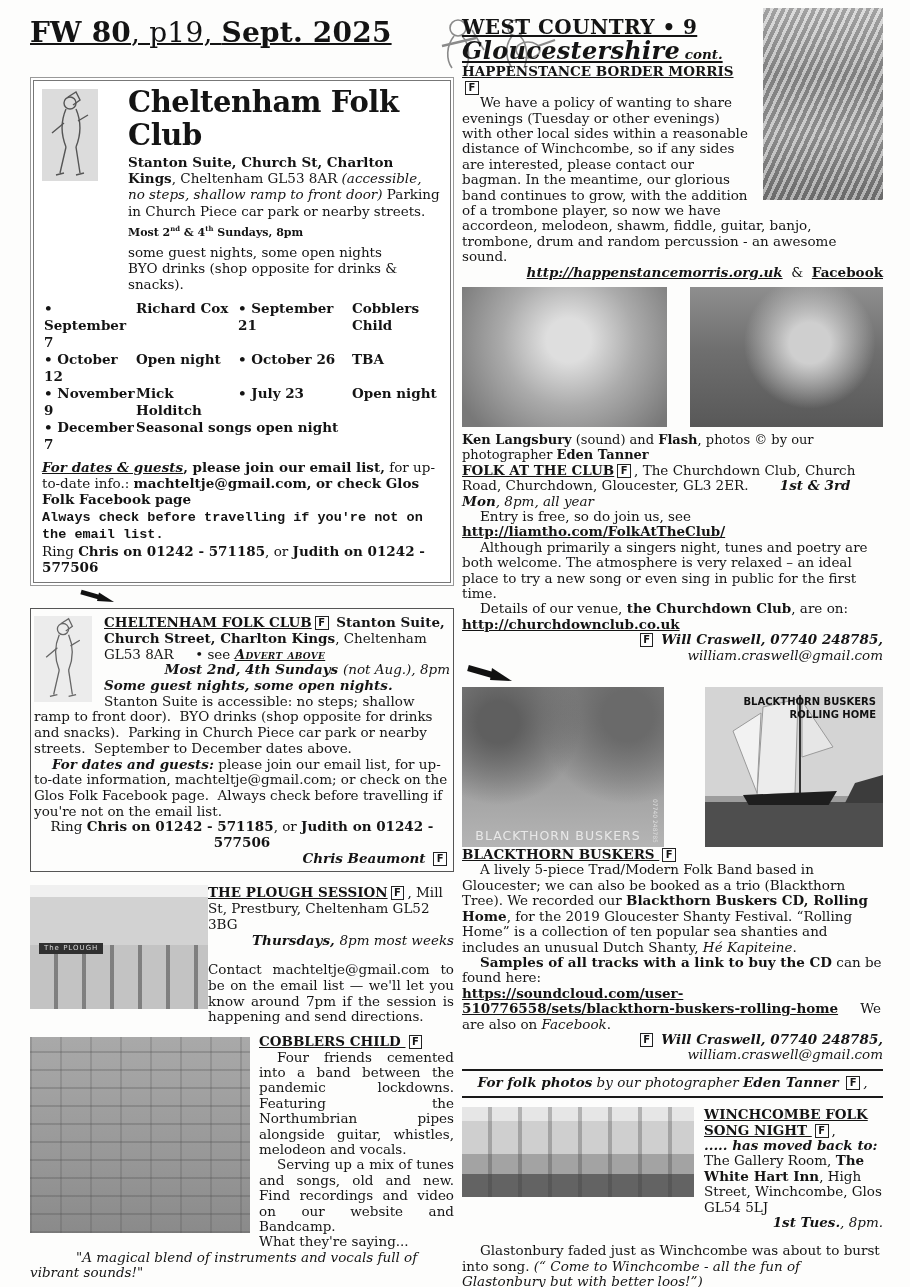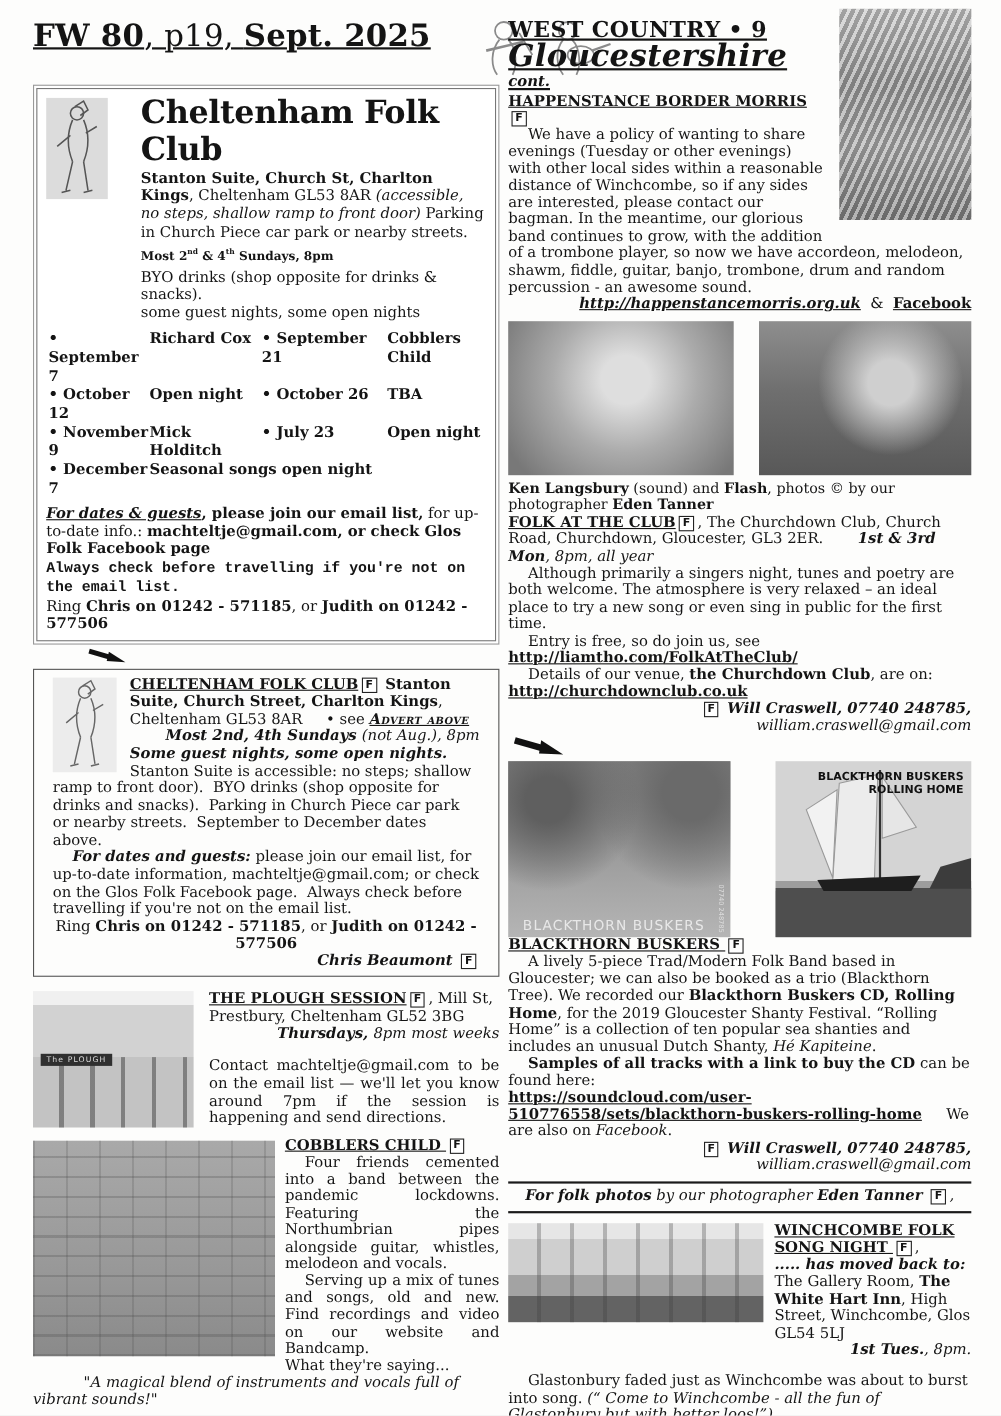--- a/index.html
+++ b/index.html
@@ -40,26 +40,26 @@
   .ad-dates{display:grid;grid-template-columns:92px 102px 114px auto;margin:8px 0 6px 2px;line-height:17px;font-weight:bold;}
   .ad-dates .wide{grid-column:2/5;}
   .ad-email{line-height:16.2px;margin-top:4px;}
   .ad-check{margin-top:3px;line-height:16.2px;font-weight:bold;font-family:Liberation Mono, monospace;}
   .ad-ring{line-height:16.2px;}
 
   .arrow1{margin:3px 0 1px 50px;height:16px;}
   .arrow2{margin:1px 0 1px 4px;height:20px;}
 
   
-  .infobox{margin-top:3px;border:1px solid #555;padding:6px 17px 5px;line-height:15.7px;overflow:hidden;}
+  .infobox{margin-top:3px;border:1px solid #555;padding:6px 3px 5px;line-height:15.7px;overflow:hidden;}
   .dancer-box2{width:58px;height:86px;background:#ececec;margin:1px 12px 2px 0;}
 
   
   .plough{margin-top:13px;}
-  .plough-photo{width:146px;height:124px;margin-right:14px;
+  .plough-photo{width:178px;height:124px;
     background:
       repeating-linear-gradient(90deg,transparent 0 24px,rgba(45,45,45,.45) 24px 28px),
       linear-gradient(180deg,#f0f0f0 0 10%,#d2d2d2 10% 48%,#c3c3c3 48% 100%);
     background-size:100% 52%,100% 100%;background-position:0 100%,0 0;background-repeat:no-repeat;text-align:center;}
   .plough-sign{position:absolute;top:46%;left:5%;background:#303030;color:#ddd;font-size:7px;line-height:9px;
                padding:1px 5px;letter-spacing:1px;font-family:"DejaVu Sans",sans-serif;}
   .plough-text{flex:1;line-height:15.7px;}
   .plough-text .gap{margin-top:14px;}
 
   
@@ -72,21 +72,21 @@
   .q{text-indent:46px;}
 
   
   .morris-photo{width:120px;height:192px;margin:0 0 8px 10px;
     background:
       repeating-linear-gradient(115deg,rgba(255,255,255,.4) 0 3px,rgba(0,0,0,.18) 3px 7px),
       linear-gradient(180deg,#c6c6c6,#9a9a9a 35%,#ababab 65%,#808080);}
   .wc{font-size:20px;line-height:26px;font-weight:bold;margin:6px 0 2px;text-align:left;letter-spacing:.4px;
       text-decoration:underline;text-decoration-thickness:2px;}
   .glos{margin:3px 0 2px;text-decoration:underline;}
-  .gbig{font-size:28px;font-weight:bold;font-style:italic;letter-spacing:.3px;margin-top:12px;}
+  .gbig{font-size:24px;font-weight:bold;font-style:italic;letter-spacing:.3px;margin-top:12px;}
   .gsmall{font-size:13.5px;font-style:italic;}
   .ht{line-height:17px;}
   .col-right p{line-height:15.4px;}
   .photos1{justify-content:space-between;margin-top:7px;}
   .ken-photo{width:205px;height:140px;
     background:radial-gradient(circle at 52% 38%,#dedede 0 16%,#ababab 48%,#787878 90%);}
   .flash-photo{width:193px;height:140px;
     background:radial-gradient(circle at 62% 40%,#cfcfcf 0 14%,transparent 45%),
                linear-gradient(180deg,#8e8e8e,#6f6f6f 45%,#585858);}
   .caption{margin-top:5px;font-size:13px;}
@@ -146,22 +146,22 @@
                 <path d="M24 20 C18 34 20 48 24 58 M34 20 C40 34 38 48 34 58"></path>
                 <path d="M22 34 L10 44 M36 32 L46 26"></path>
                 <path d="M24 58 L18 84 M34 58 L38 84 M14 86 L22 84 M34 86 L42 84"></path>
               </g>
             </svg>
           </div>
           <div class="ad-head-text">
             <div class="ad-title">Cheltenham Folk Club</div>
             <div class="ad-addr"><span class="b">Stanton Suite, Church St, Charlton Kings</span><span class="">, Cheltenham GL53 8AR </span><span class="i">(accessible, no steps, shallow ramp to front door)</span><span class=""> Parking in Church Piece car park or nearby streets.</span></div>
             <div class="ad-when"><span class="b">Most 2</span><sup class="b">nd</sup><span class="b"> &amp; 4</span><sup class="b">th</sup><span class="b"> Sundays,</span><span class=""> 8pm</span></div>
+            <div class="ad-sub">some guest nights, some open nights</div>
             <div class="ad-sub">BYO drinks (shop opposite for drinks &amp; snacks).</div>
-            <div class="ad-sub">some guest nights, some open nights</div>
           </div>
         </div>
         <div class="ad-dates">
           <span>• September 7</span>
             <span>Richard Cox</span>
             <span>• September 21</span>
             <span>Cobblers Child</span>
           <span>• October 12</span>
             <span>Open night</span>
             <span>• October 26</span>
@@ -240,22 +240,22 @@
     <p class="ind">We have a policy of wanting to share evenings (Tuesday or other evenings) with other local sides within a reasonable distance of Winchcombe, so if any sides are interested, please contact our bagman. In the meantime, our glorious band continues to grow, with the addition of a trombone player, so now we have accordeon, melodeon, shawm, fiddle, guitar, banjo, trombone, drum and random percussion - an awesome sound.</p>
     <p class="tar"><span class="b i u lk">http://happenstancemorris.org.uk</span><span class=""> &nbsp;&amp; &nbsp;</span><span class="b u lk">Facebook</span></p>
 
     <div class="row photos1">
       <div class="photo ken-photo"></div>
       <div class="photo flash-photo"></div>
     </div>
     <p class="caption"><span class="b">Ken Langsbury</span><span class=""> (sound) and </span><span class="b">Flash</span><span class="">, photos © by our photographer </span><span class="b">Eden Tanner</span></p>
 
     <p><span class="b u">FOLK AT THE CLUB</span><span class="fbx">F</span><span class="">, The Churchdown Club, Church Road, Churchdown, Gloucester, GL3 2ER.   </span><span class="b i">1st &amp; 3rd Mon</span><span class="i">, 8pm, all year</span></p>
+    <p class="ind"><span class="">Entry is free, so do join us, see </span><span class="b u lk">http://liamtho.com/FolkAtTheClub/</span></p>
     <p class="ind">Although primarily a singers night, tunes and poetry are both welcome. The atmosphere is very relaxed – an ideal place to try a new song or even sing in public for the first time.</p>
-    <p class="ind"><span class="">Entry is free, so do join us, see </span><span class="b u lk">http://liamtho.com/FolkAtTheClub/</span></p>
     <p class="ind"><span class="">Details of our venue, </span><span class="b">the Churchdown Club</span><span class="">, are on:</span></p>
     <p><span class="b u lk">http://churchdownclub.co.uk</span></p>
     <p class="tar"><span class="fbx">F</span><span class="b i"> Will Craswell, 07740 248785,</span><span class="i"> &nbsp;william.craswell@gmail.com</span></p>
 
     <div class="arrow2">
       <svg width="48" height="20" viewBox="0 0 48 20">
         <path d="M2 4 L30 12" stroke="#111" stroke-width="6" fill="none"></path>
         <path d="M26 4 L46 17 L24 16 Z" fill="#111"></path>
       </svg>
     </div>

